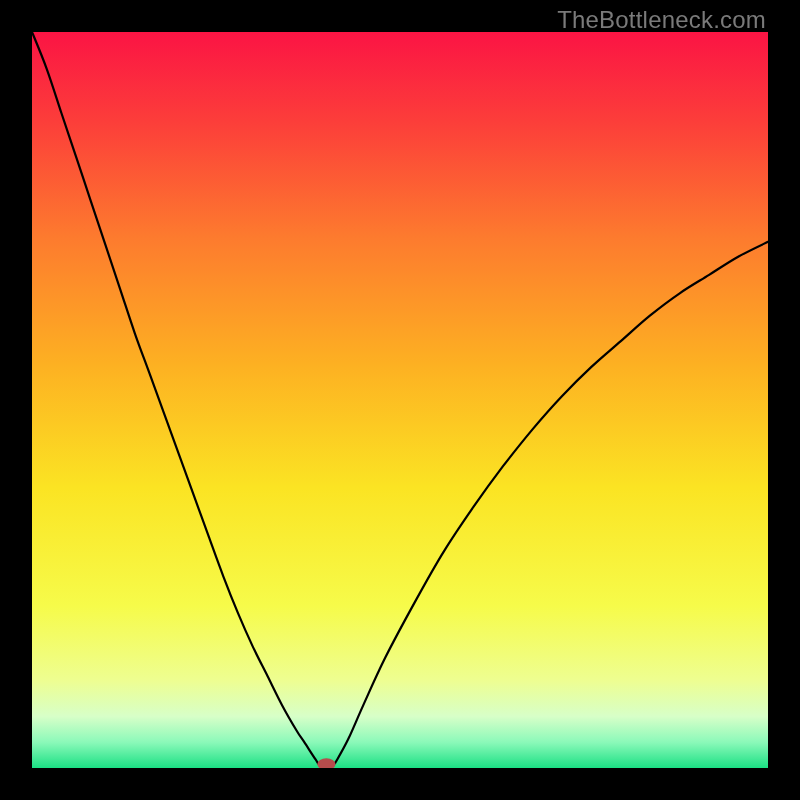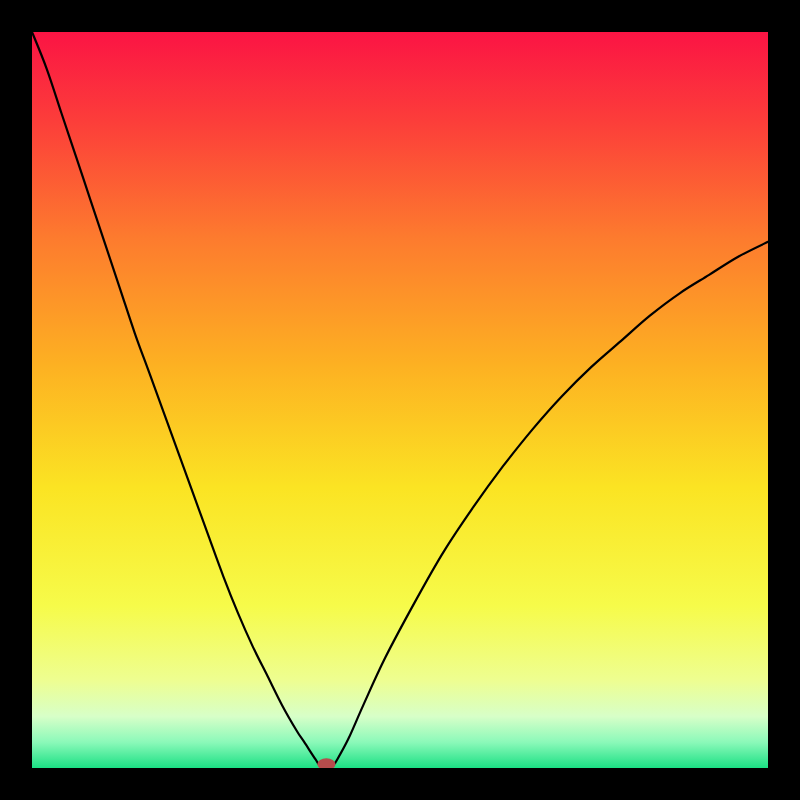--- a/index.html
+++ b/index.html
@@ -37,20 +37,21 @@
   }
   svg {
     display: block;
   }
 </style>
 </head>
 <body>
 
 <div class="frame">
 
+  <div class="watermark">TheBottleneck.com</div>
 
   <div class="plot-area">
     <svg id="chart-svg" width="736" height="736" viewBox="0 0 736 736">
       <defs>
         <linearGradient id="bg-grad" x1="0" y1="0" x2="0" y2="1">
             <stop offset="0.00%" stop-color="#fb1444"></stop>
             <stop offset="12.00%" stop-color="#fc3d3a"></stop>
             <stop offset="28.00%" stop-color="#fd7b2e"></stop>
             <stop offset="45.00%" stop-color="#fdb022"></stop>
             <stop offset="62.00%" stop-color="#fbe423"></stop>

